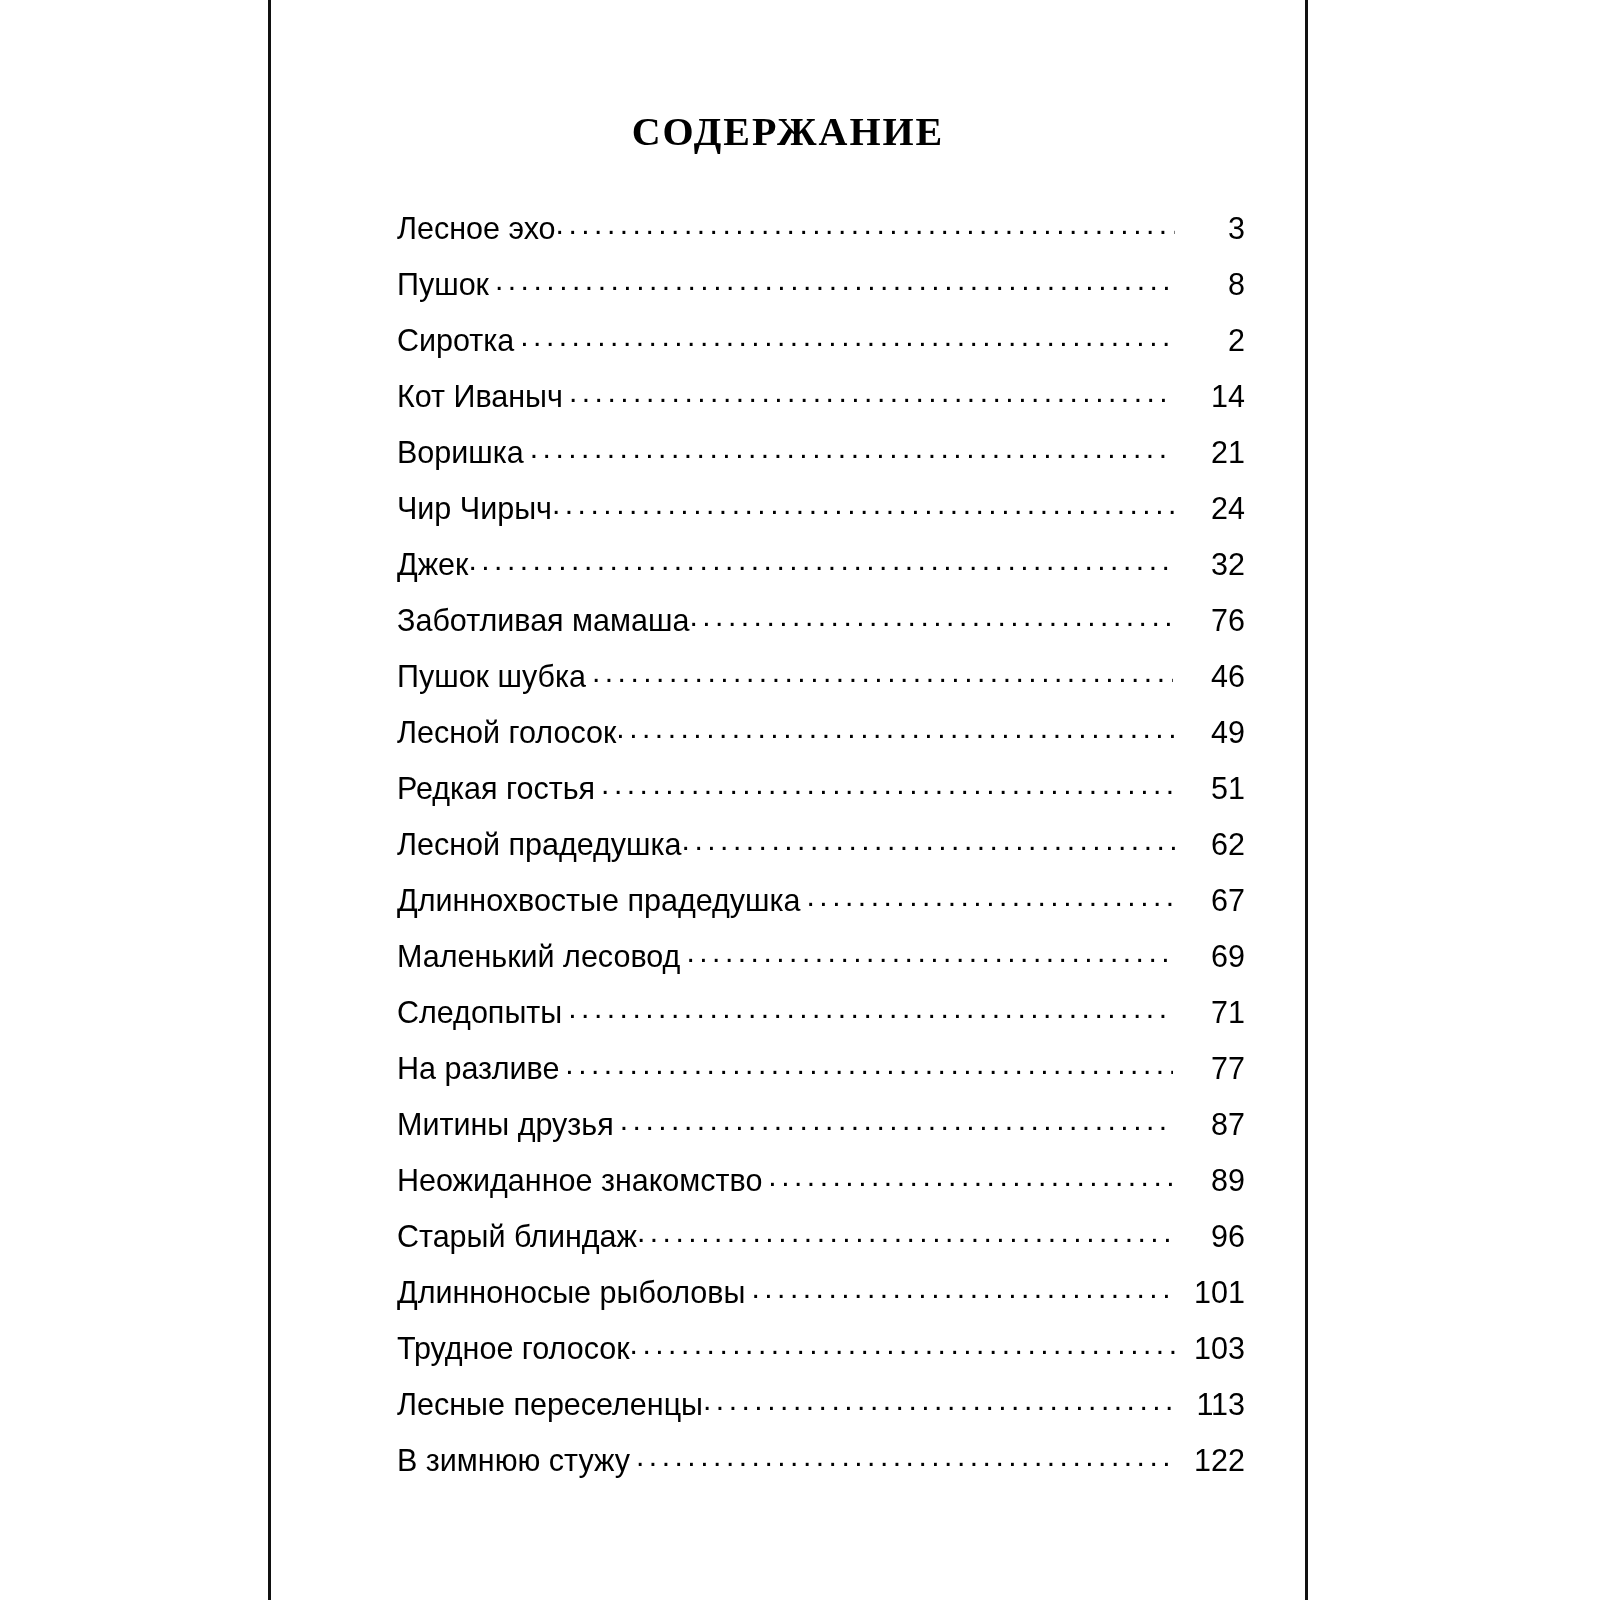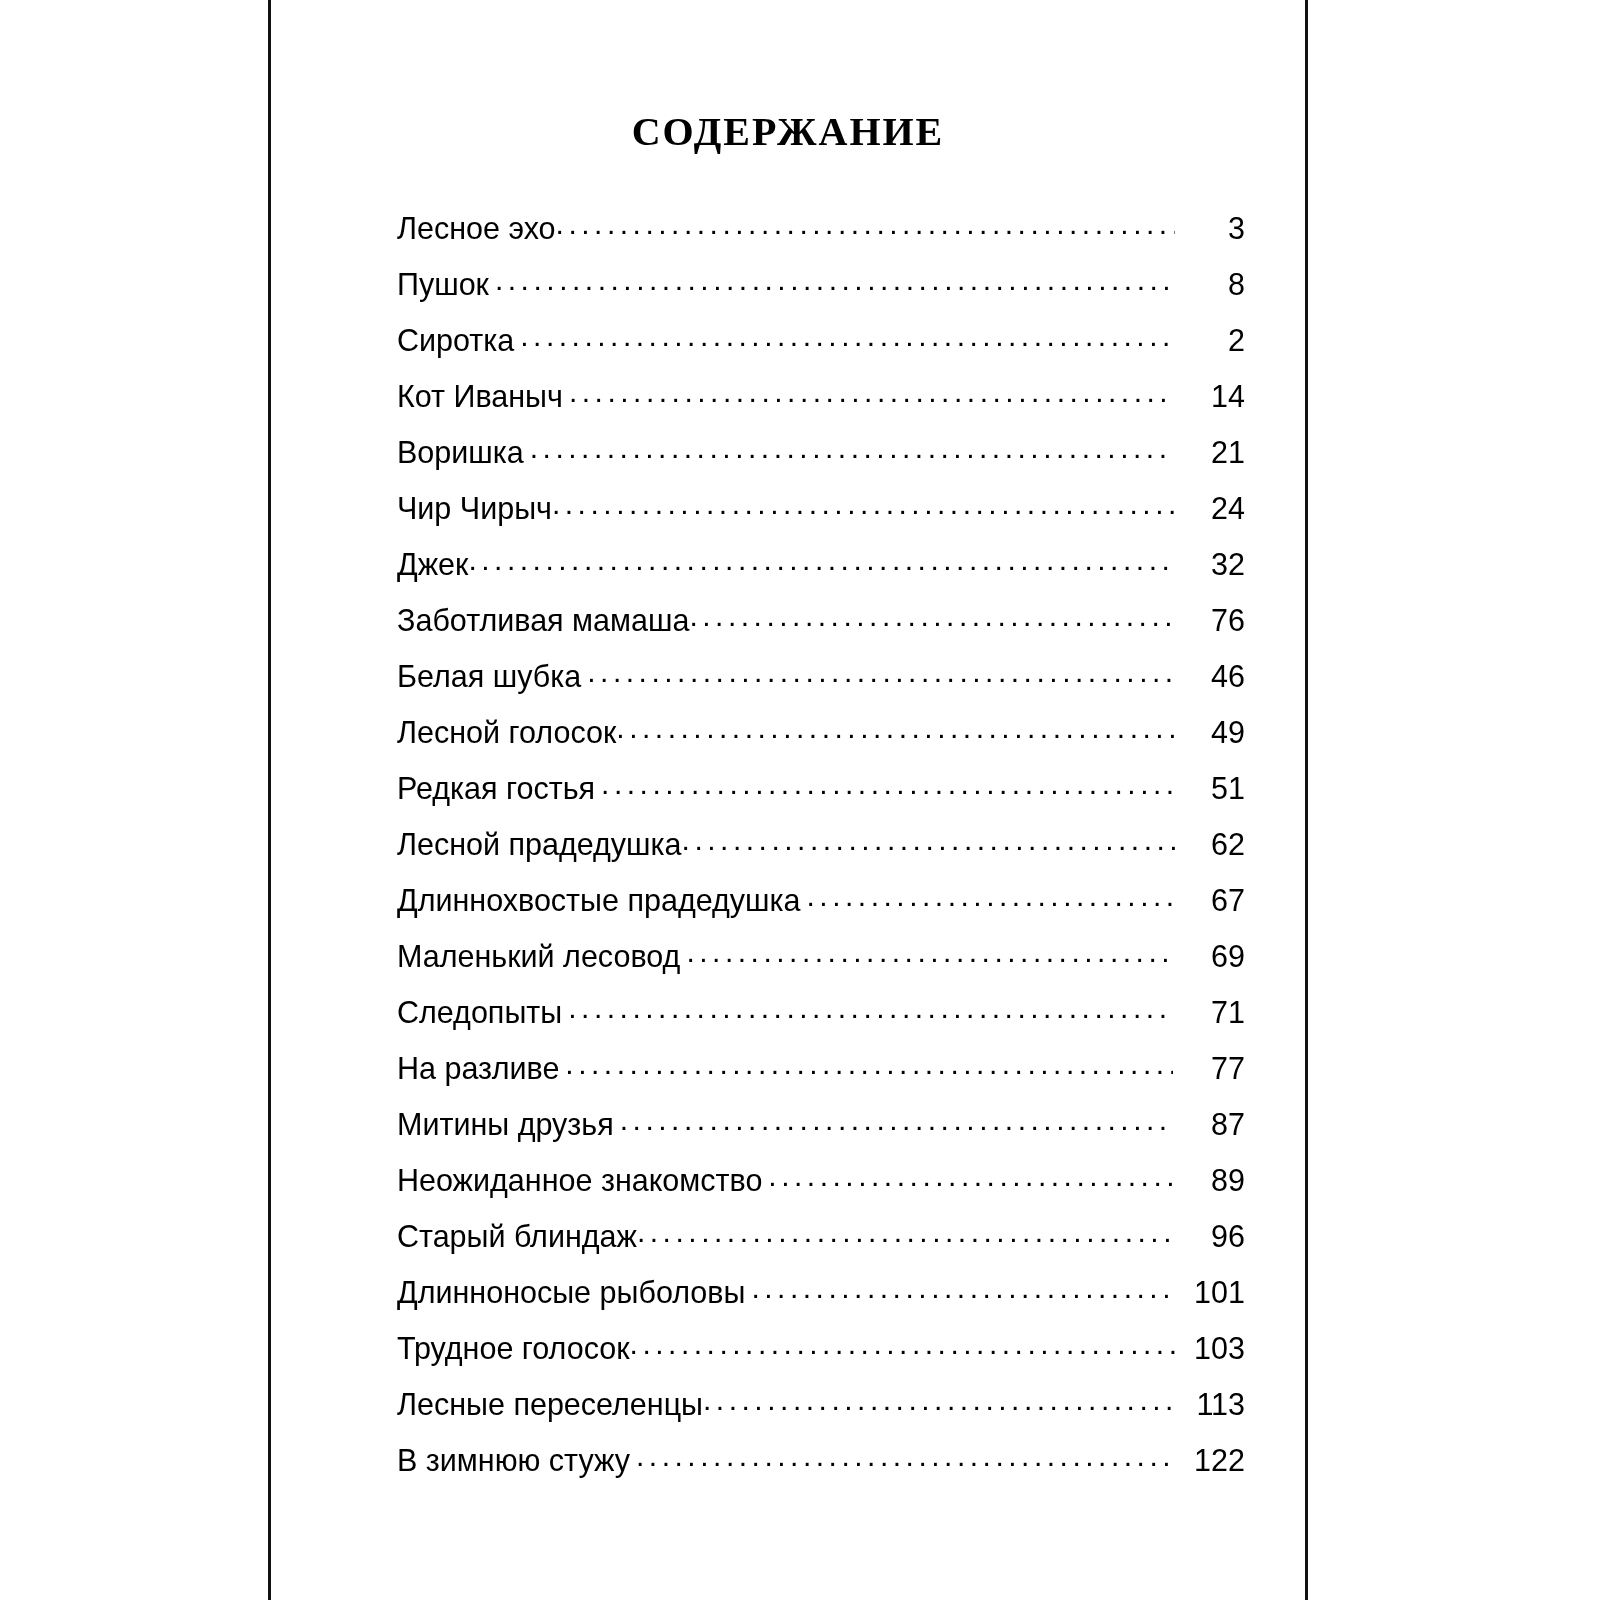--- a/index.html
+++ b/index.html
@@ -122,21 +122,21 @@
           <span class="entry-title">Джек</span>
           <span class="leader" style="margin: 0px 4px 0px 0px;">...........................................................</span>
           <span class="entry-page">32</span>
         </li>
         <li class="toc-entry">
           <span class="entry-title">Заботливая мамаша</span>
           <span class="leader" style="margin: 0px 4px 0px 0px;">...........................................................</span>
           <span class="entry-page">76</span>
         </li>
         <li class="toc-entry">
-          <span class="entry-title">Белая шубка</span>
+          <span class="entry-title">Пушок шубка</span>
           <span class="leader">...........................................................</span>
           <span class="entry-page">46</span>
         </li>
         <li class="toc-entry">
           <span class="entry-title">Лесной голосок</span>
           <span class="leader" style="margin: 0px 4px 0px 0px;">...........................................................</span>
           <span class="entry-page">49</span>
         </li>
         <li class="toc-entry">
           <span class="entry-title">Редкая гостья</span>

